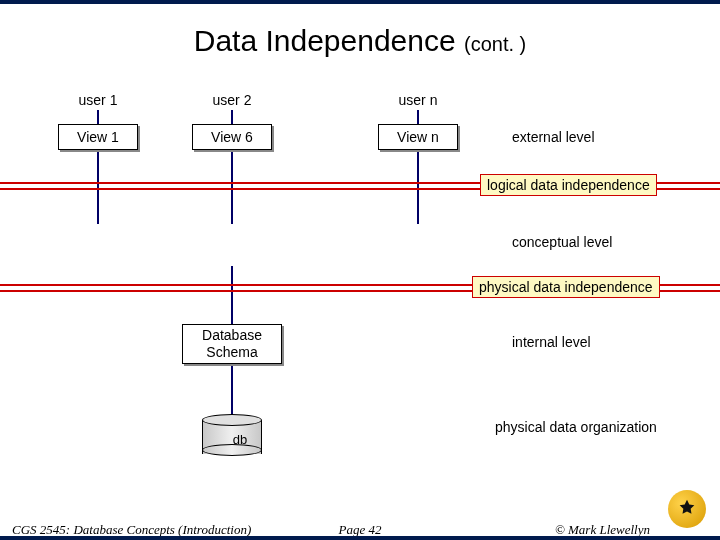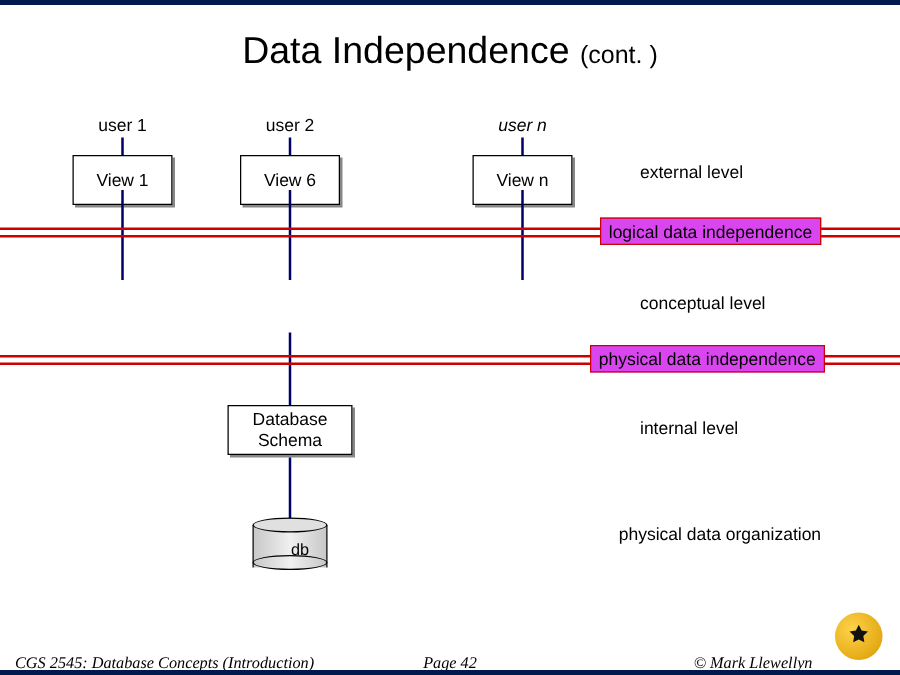--- a/index.html
+++ b/index.html
@@ -42,38 +42,38 @@
     position: absolute;
     border: 1.5px solid #000;
     background: #fff;
     text-align: center;
     font-size: 14px;
     display: flex;
     align-items: center;
     justify-content: center;
     box-shadow: 2px 2px 0 #888;
   }
-  .view-box { width: 80px; height: 40px; }
+  .view-box { width: 80px; height: 26px; }
   .schema-box { width: 100px; height: 40px; line-height: 1.2; }
   .level-label {
     position: absolute;
     font-size: 14px;
     color: #000;
   }
   .red-line {
     position: absolute;
     left: 0;
     width: 720px;
     height: 2px;
     background: #cc0000;
   }
   .red-box {
     position: absolute;
     border: 1.5px solid #cc0000;
-    background: #d946ef;
+    background: #fef9c3;
     font-size: 14px;
     padding: 2px 6px;
     color: #000;
   }
   .vline {
     position: absolute;
     width: 2px;
     background: #000066;
   }
   .cylinder {
@@ -146,21 +146,21 @@
 <body>
 
 <div class="slide-title">
   <span>Data Independence </span><span class="sub">(cont. )</span>
 </div>
 
 <div class="diagram">
 
   <div class="user-label" style="left:58px; top:8px;">user 1</div>
   <div class="user-label" style="left:192px; top:8px;text-align:center;">user 2</div>
-  <div class="user-label" style="left:378px; top:8px;font-style:italic;">user n</div>
+  <div class="user-label" style="left:378px; top:8px;">user n</div>
 
   <div class="vline" style="left:97px; top:26px; height:14px;"></div>
   <div class="vline" style="left:231px; top:26px; height:14px;"></div>
   <div class="vline" style="left:417px; top:26px; height:14px;"></div>
 
   <div class="box view-box" style="left:58px; top:40px;">
       <span>View 1</span>
     </div>
   <div class="box view-box" style="left:192px; top:40px;">
       <span>View 6</span>

